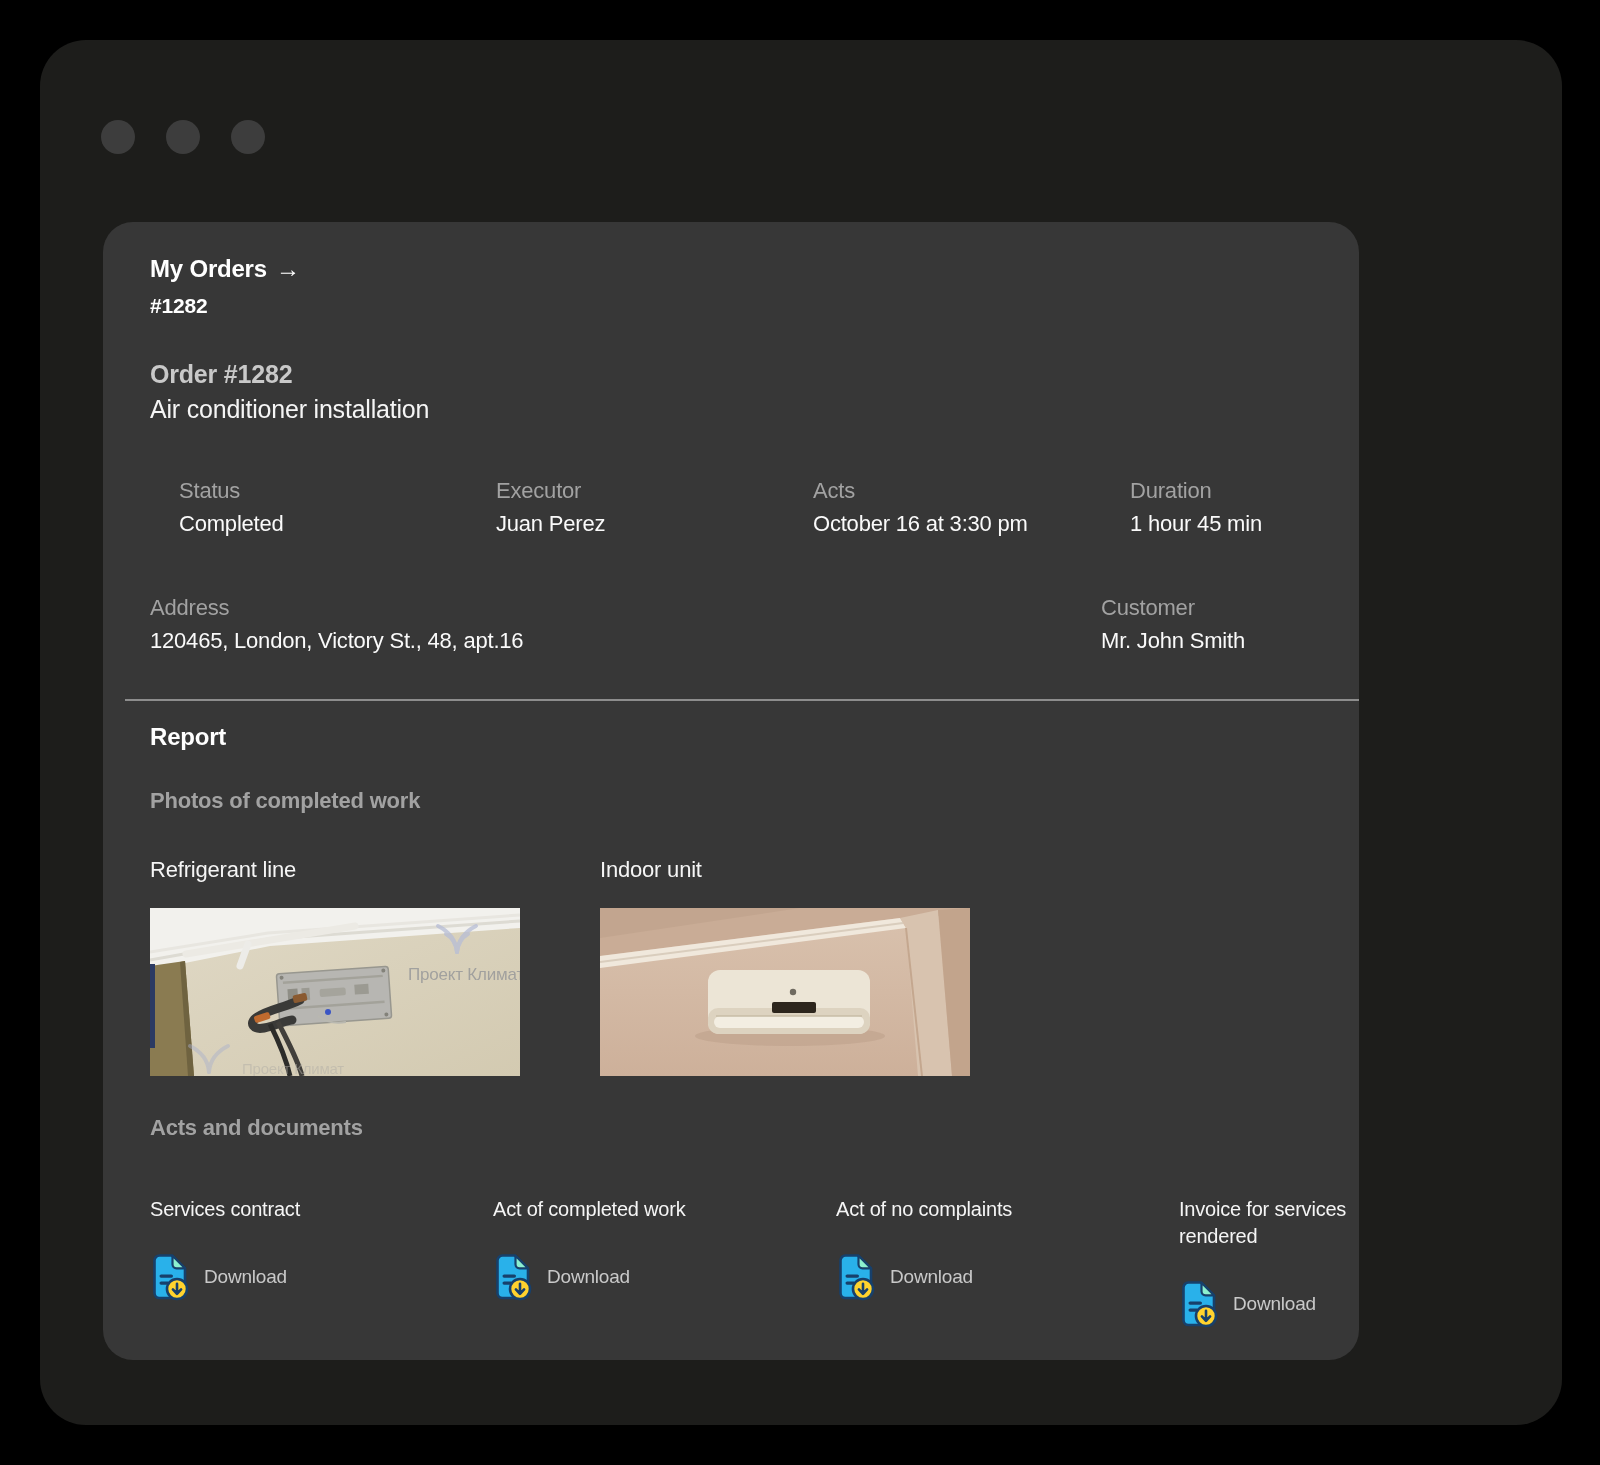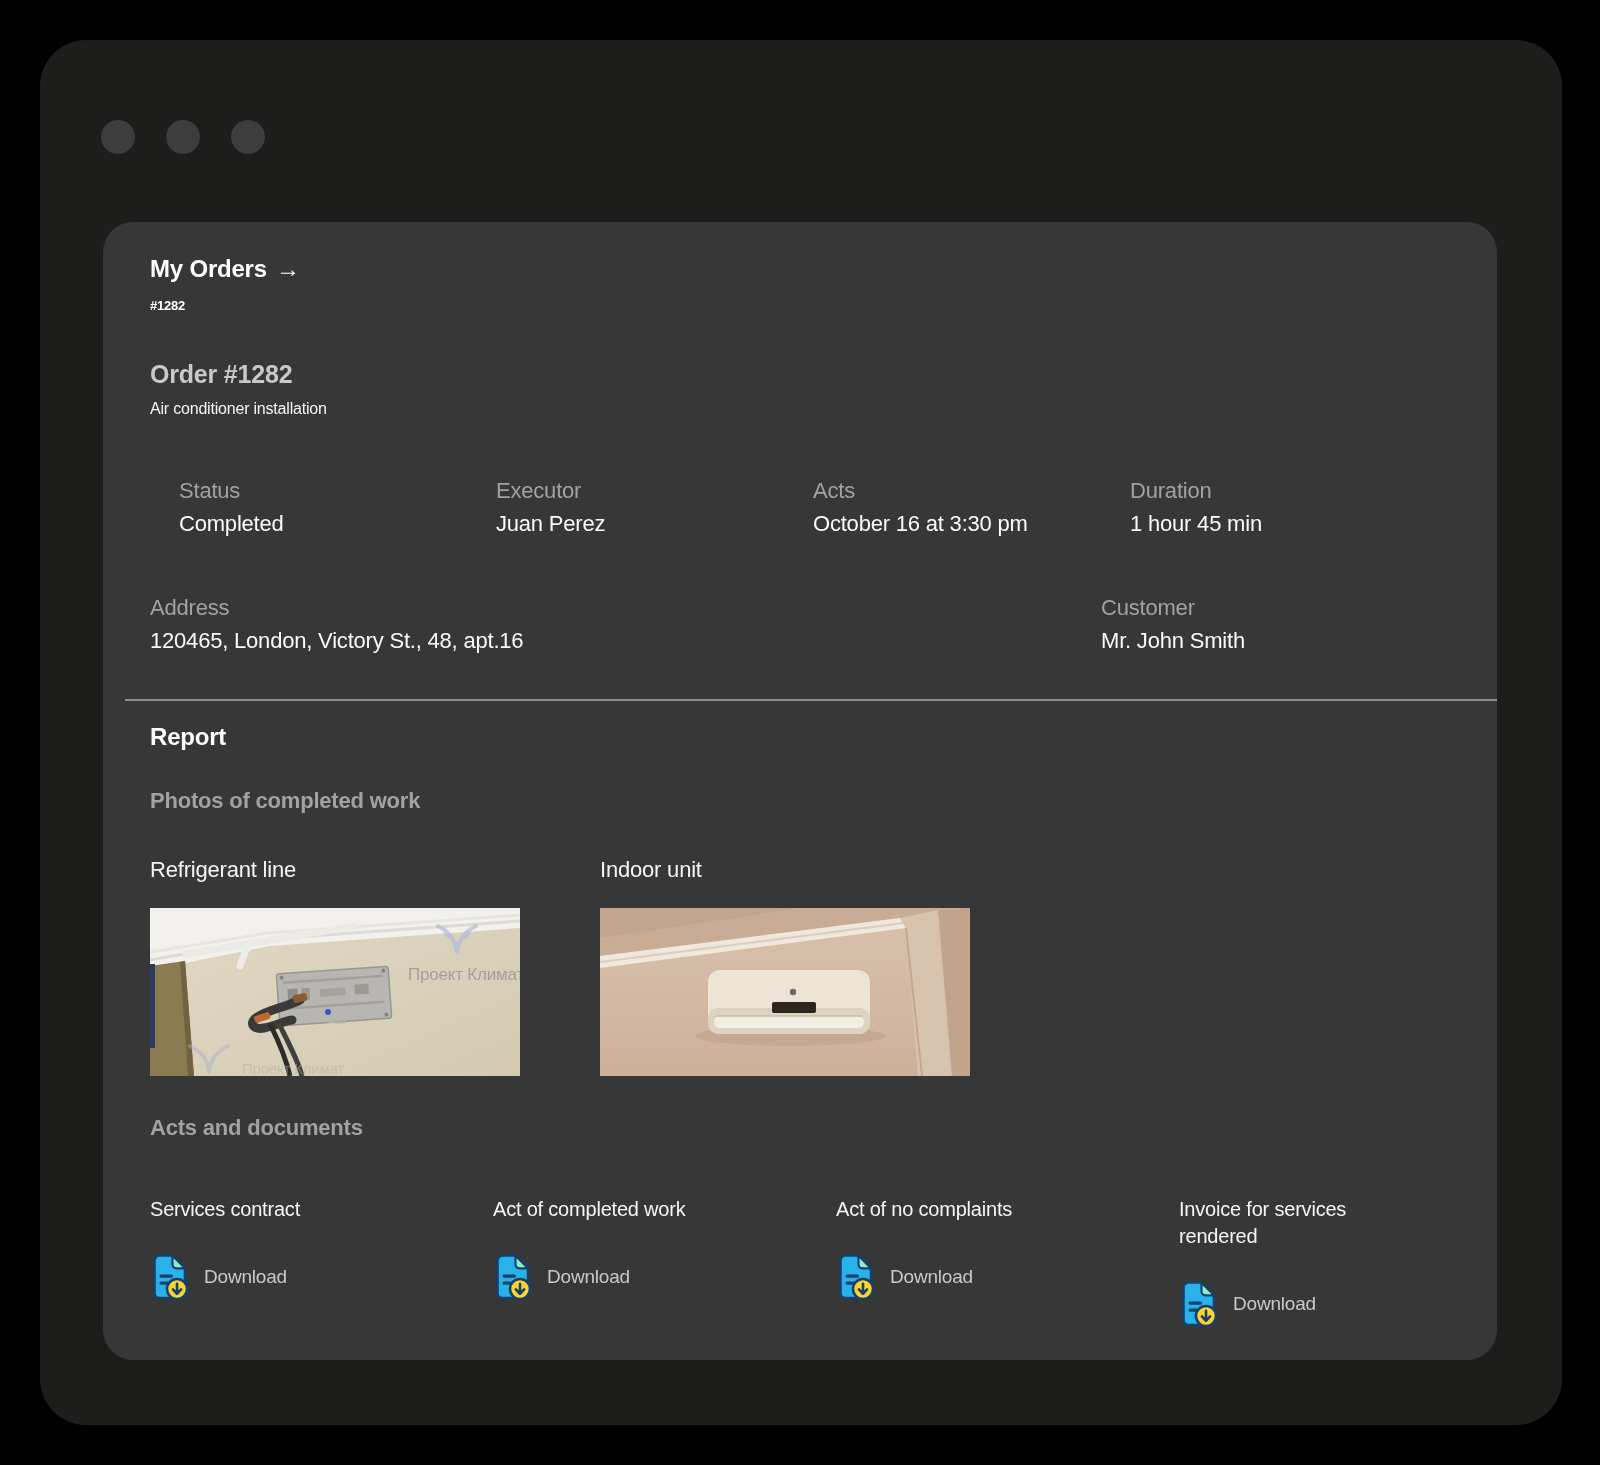--- a/index.html
+++ b/index.html
@@ -13,31 +13,31 @@
   }
   .window {
     position: absolute; left: 40px; top: 40px;
     width: 1522px; height: 1385px;
     background: #1d1d1b; border-radius: 46px;
   }
   .dots { position: absolute; left: 61px; top: 80px; display: flex; gap: 31px; }
   .dot { width: 34px; height: 34px; border-radius: 50%; background: #3d3d3d; }
   .panel {
     position: absolute; left: 63px; top: 182px;
-    width: 1394px; height: 1138px;
+    width: 1256px; height: 1138px;
     background: #373737; border-radius: 30px;
   }
   .panel-inner { padding: 33px 78px 0 47px; }
 
   .breadcrumb { display: flex; gap: 9px; align-items: baseline; width: max-content; cursor: pointer; }
   .breadcrumb span { font-size: 24px; line-height: 28px; font-weight: 700; color: #ffffff; }
-  .breadcrumb-sub { margin-top: 12px; font-size: 13px; line-height: 21px; font-weight: 700; color: #ffffff; }
+  .breadcrumb-sub { margin-top: 12px; font-size: 21px; line-height: 21px; font-weight: 700; color: #ffffff; }
 
   .order-title { margin-top: 42px; font-size: 25px; line-height: 32px; font-weight: 700; color: #c9c9c9; }
-  .order-subtitle { margin-top: 3px; font-size: 16px; line-height: 32px; font-weight: 400; color: #f5f5f5; }
+  .order-subtitle { margin-top: 3px; font-size: 25px; line-height: 32px; font-weight: 400; color: #f5f5f5; }
 
   .meta-grid { display: grid; grid-template-columns: repeat(4, 237px); column-gap: 80px; }
   .meta-row-1 { margin-top: 53px; margin-left: 29px; }
   .meta-row-2 { margin-top: 58px; }
   .meta-label { font-size: 22px; line-height: 26px; color: #a2a2a2; }
   .meta-value { margin-top: 6px; font-size: 22px; line-height: 27px; color: #fafafa; white-space: nowrap; }
   .span3 { grid-column: 1 / span 3; }
   .col4 { grid-column: 4; }
 
   .divider { border: none; border-top: 2px solid #8d8d8d; margin: 45px -78px 0 -25px; }

